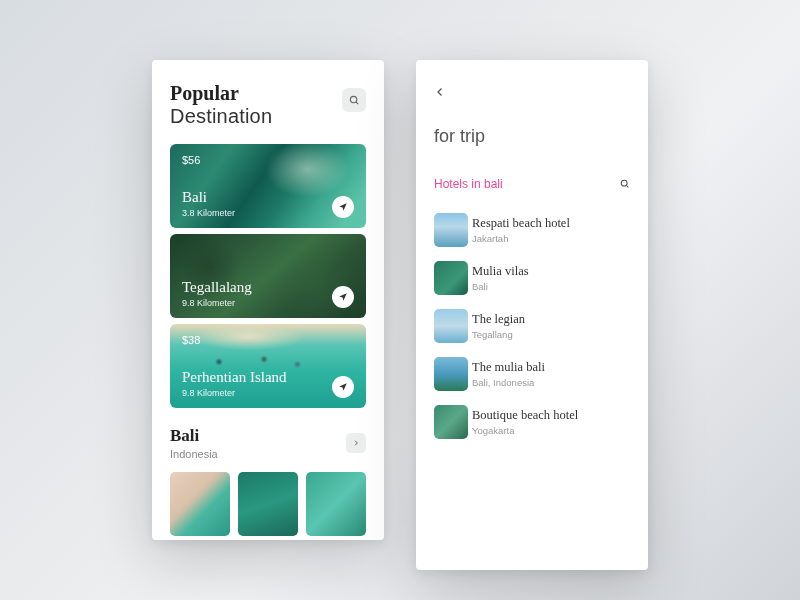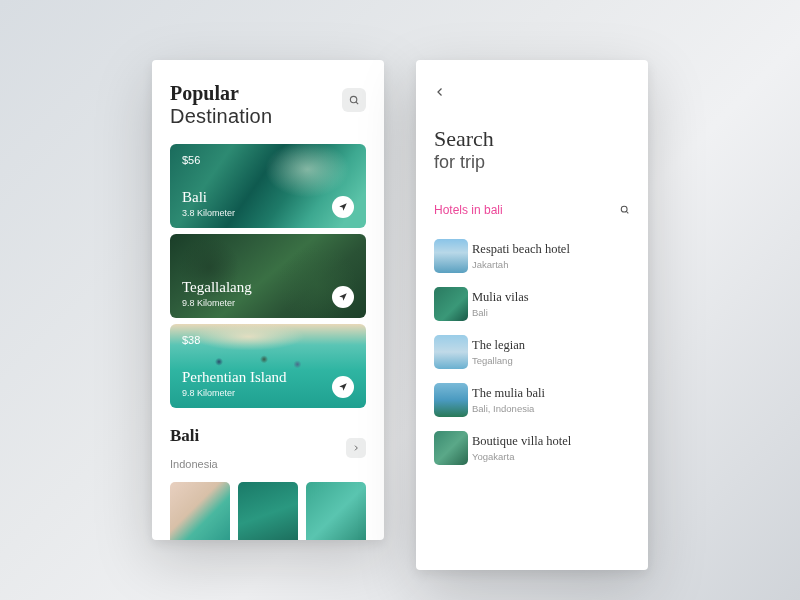--- a/index.html
+++ b/index.html
@@ -62,21 +62,21 @@
   background:
     radial-gradient(ellipse 80px 20px at 40% 15%, rgba(240,225,195,0.85), transparent 70%),
     radial-gradient(circle 4px at 25% 45%, #2a4a6a, transparent),
     radial-gradient(circle 4px at 48% 42%, #3a5a4a, transparent),
     radial-gradient(circle 4px at 65% 48%, #4a6a8a, transparent),
     linear-gradient(180deg, #e8d8b8 0%, #5ac5b5 25%, #2fb5a2 55%, #1fa090 100%);
 }
 
 .section2 { margin-top:18px; display:flex; justify-content:space-between; align-items:center; }
 .section2 .sub-bold { font-size:17px; font-weight:600; color:#222; font-family:Georgia, serif; }
-.section2 .sub-thin { font-size:11px; color:#888; font-family:-apple-system, Helvetica, Arial, sans-serif; margin-top:12px;text-align:center; }
+.section2 .sub-thin { font-size:11px; color:#888; font-family:-apple-system, Helvetica, Arial, sans-serif; margin-top:2px;text-align:center; }
 .chev-btn {
   width:20px; height:20px; border-radius:5px; background:#eceded;
   display:flex; align-items:center; justify-content:center; cursor:pointer;
 }
 .thumbs { display:flex; gap:8px; margin-top:12px; }
 .thumb { width:64px; height:64px; border-radius:5px; }
 .thumb1 { background: linear-gradient(135deg,#e8d0c0 0%,#d8c0a8 40%,#4ab8a0 60%,#2a9888 100%); }
 .thumb2 { background: linear-gradient(160deg,#1a7a68 0%,#2a9880 50%,#1a6858 100%); }
 .thumb3 { background: linear-gradient(135deg,#3aa890 0%,#5ac5b0 50%,#2a8a75 100%); }
 
@@ -185,21 +185,20 @@
 <div class="phone phone-right">
   <div class="phone-inner">
 
     <div class="back-btn">
       <svg width="12" height="12" viewBox="0 0 24 24" fill="none" stroke="#555" stroke-width="2.5">
           <polyline points="15 5 8 12 15 19"></polyline>
         </svg>
     </div>
 
     <div class="r-title">
-      <div class="r-bold">Search</div>
       <div class="r-thin">for trip</div>
     </div>
 
     <div class="search-row">
       <div class="q">Hotels in bali</div>
       <svg width="10" height="10" viewBox="0 0 24 24" fill="none" stroke="#555" stroke-width="2.5">
           <circle cx="10" cy="10" r="7"></circle>
           <line x1="20" y1="20" x2="15" y2="15"></line>
         </svg>
     </div>
@@ -229,20 +228,20 @@
       <div class="result">
         <div class="pic pic4"></div>
         <div>
           <div class="r-name">The mulia bali</div>
           <div class="r-loc">Bali, Indonesia</div>
         </div>
       </div>
       <div class="result">
         <div class="pic pic5"></div>
         <div>
-          <div class="r-name">Boutique villa hotel</div>
+          <div class="r-name">Boutique beach hotel</div>
           <div class="r-loc">Yogakarta</div>
         </div>
       </div>
     </div>
 
   </div>
 </div>
 
 </body></html>

